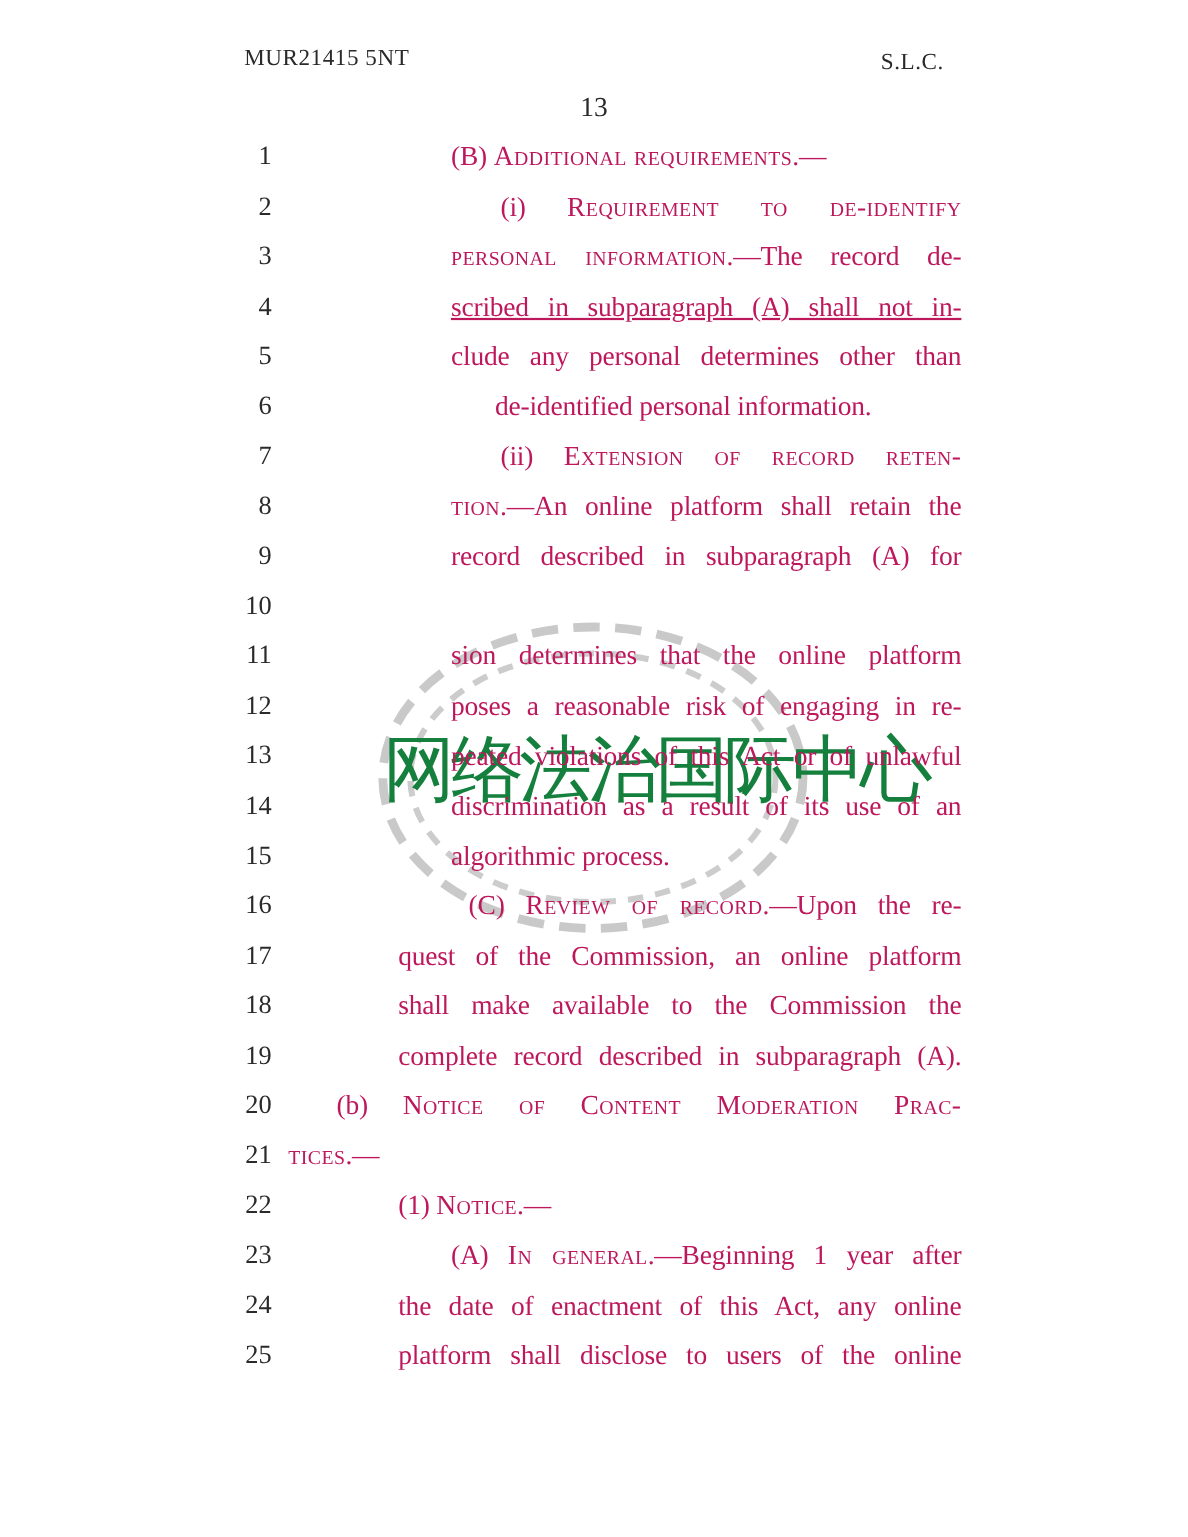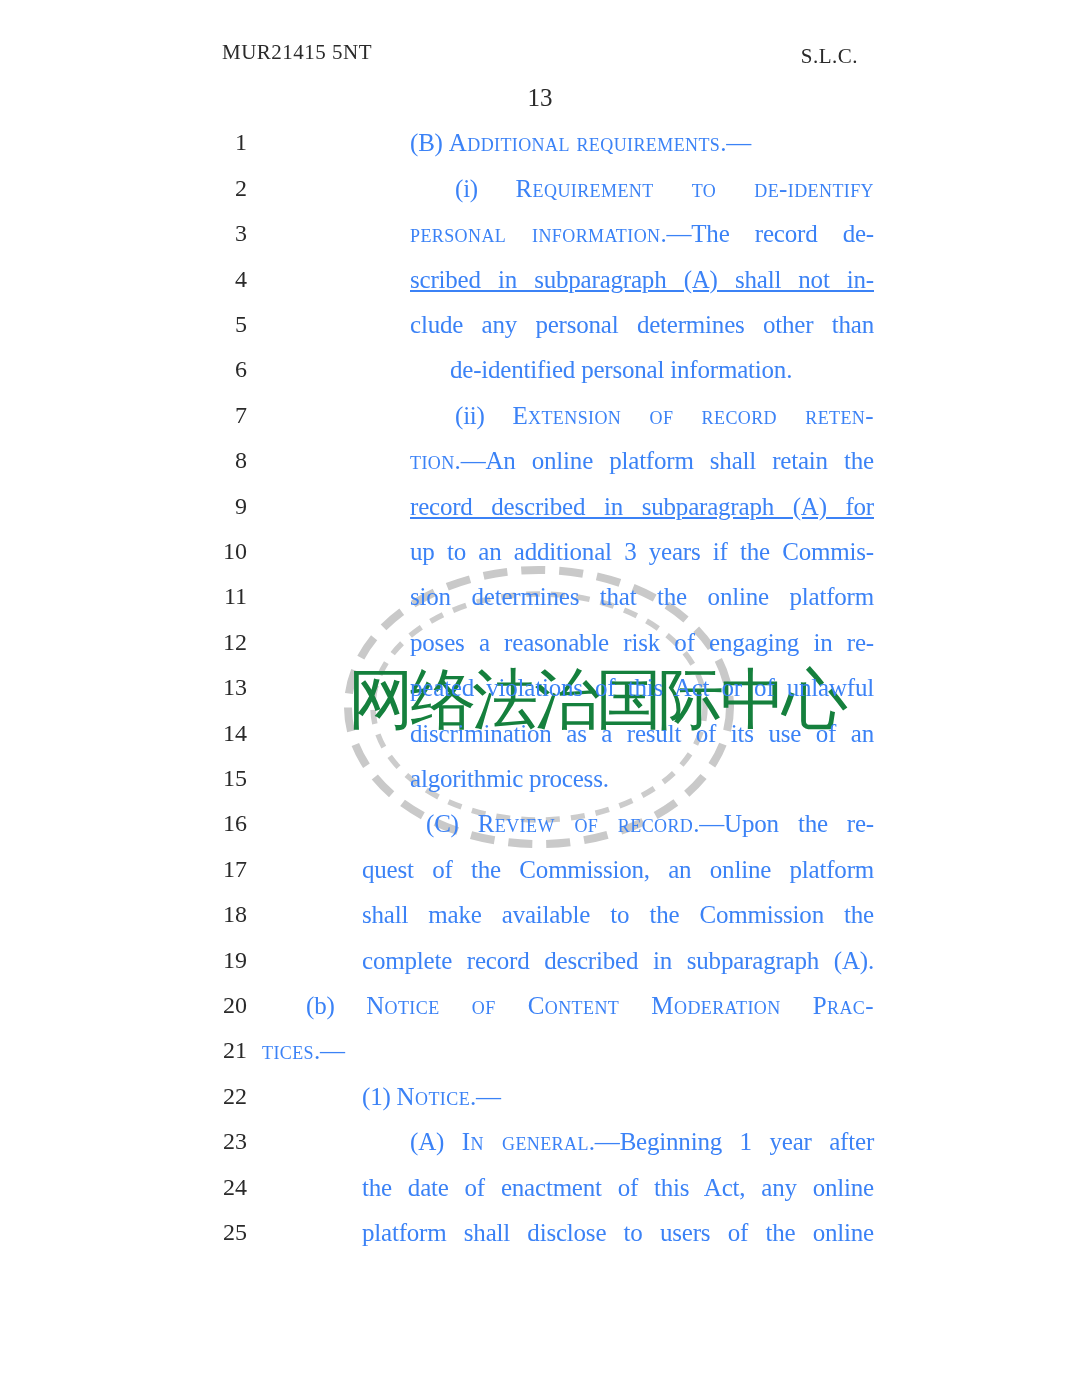--- a/index.html
+++ b/index.html
@@ -88,21 +88,21 @@
     width: 87px;
     text-align: right;
     font-size: 24px;
     color: #2a2a2a;
   }
   .ltext {
     position: absolute;
     top: 0;
     right: 206px;
     letter-spacing: -0.2px;
-    color: #3b82f6;
+    color: #be185d;
   }
   .ltext.just {
     text-align: justify;
     text-align-last: justify;
   }
   .ltext.nojust {
     text-align: left;
     text-align-last: left;
   }
   .seg-sc {
@@ -154,25 +154,24 @@
       <div class="line" style="top: 392.7px;">
         <span class="lnum">7</span>
         <div class="ltext just" style="left: 455px;"><span class="seg-n">(ii) </span><span class="seg-sc">Extension of record reten-</span></div>
       </div>
       <div class="line" style="top: 438.1px;">
         <span class="lnum">8</span>
         <div class="ltext just" style="left: 410px;"><span class="seg-sc">tion</span><span class="seg-n">.—An online platform shall retain the</span></div>
       </div>
       <div class="line" style="top: 483.5px;">
         <span class="lnum">9</span>
-        <div class="ltext just" style="left: 410px; text-decoration: underline;"><span class="seg-n">record described in subparagraph (A) for</span></div>
+        <div class="ltext just" style="left: 410px;"><span class="seg-n">record described in subparagraph (A) for</span></div>
       </div>
       <div class="line" style="top: 528.9px;">
         <span class="lnum">10</span>
-        <div class="ltext just" style="left: 410px;"><span class="seg-n">up to an additional 3 years if the Commis-</span></div>
       </div>
       <div class="line" style="top: 574.3px;">
         <span class="lnum">11</span>
         <div class="ltext just" style="left: 410px;"><span class="seg-n">sion determines that the online platform</span></div>
       </div>
       <div class="line" style="top: 619.7px;">
         <span class="lnum">12</span>
         <div class="ltext just" style="left: 410px;"><span class="seg-n">poses a reasonable risk of engaging in re-</span></div>
       </div>
       <div class="line" style="top: 665.1px;">

